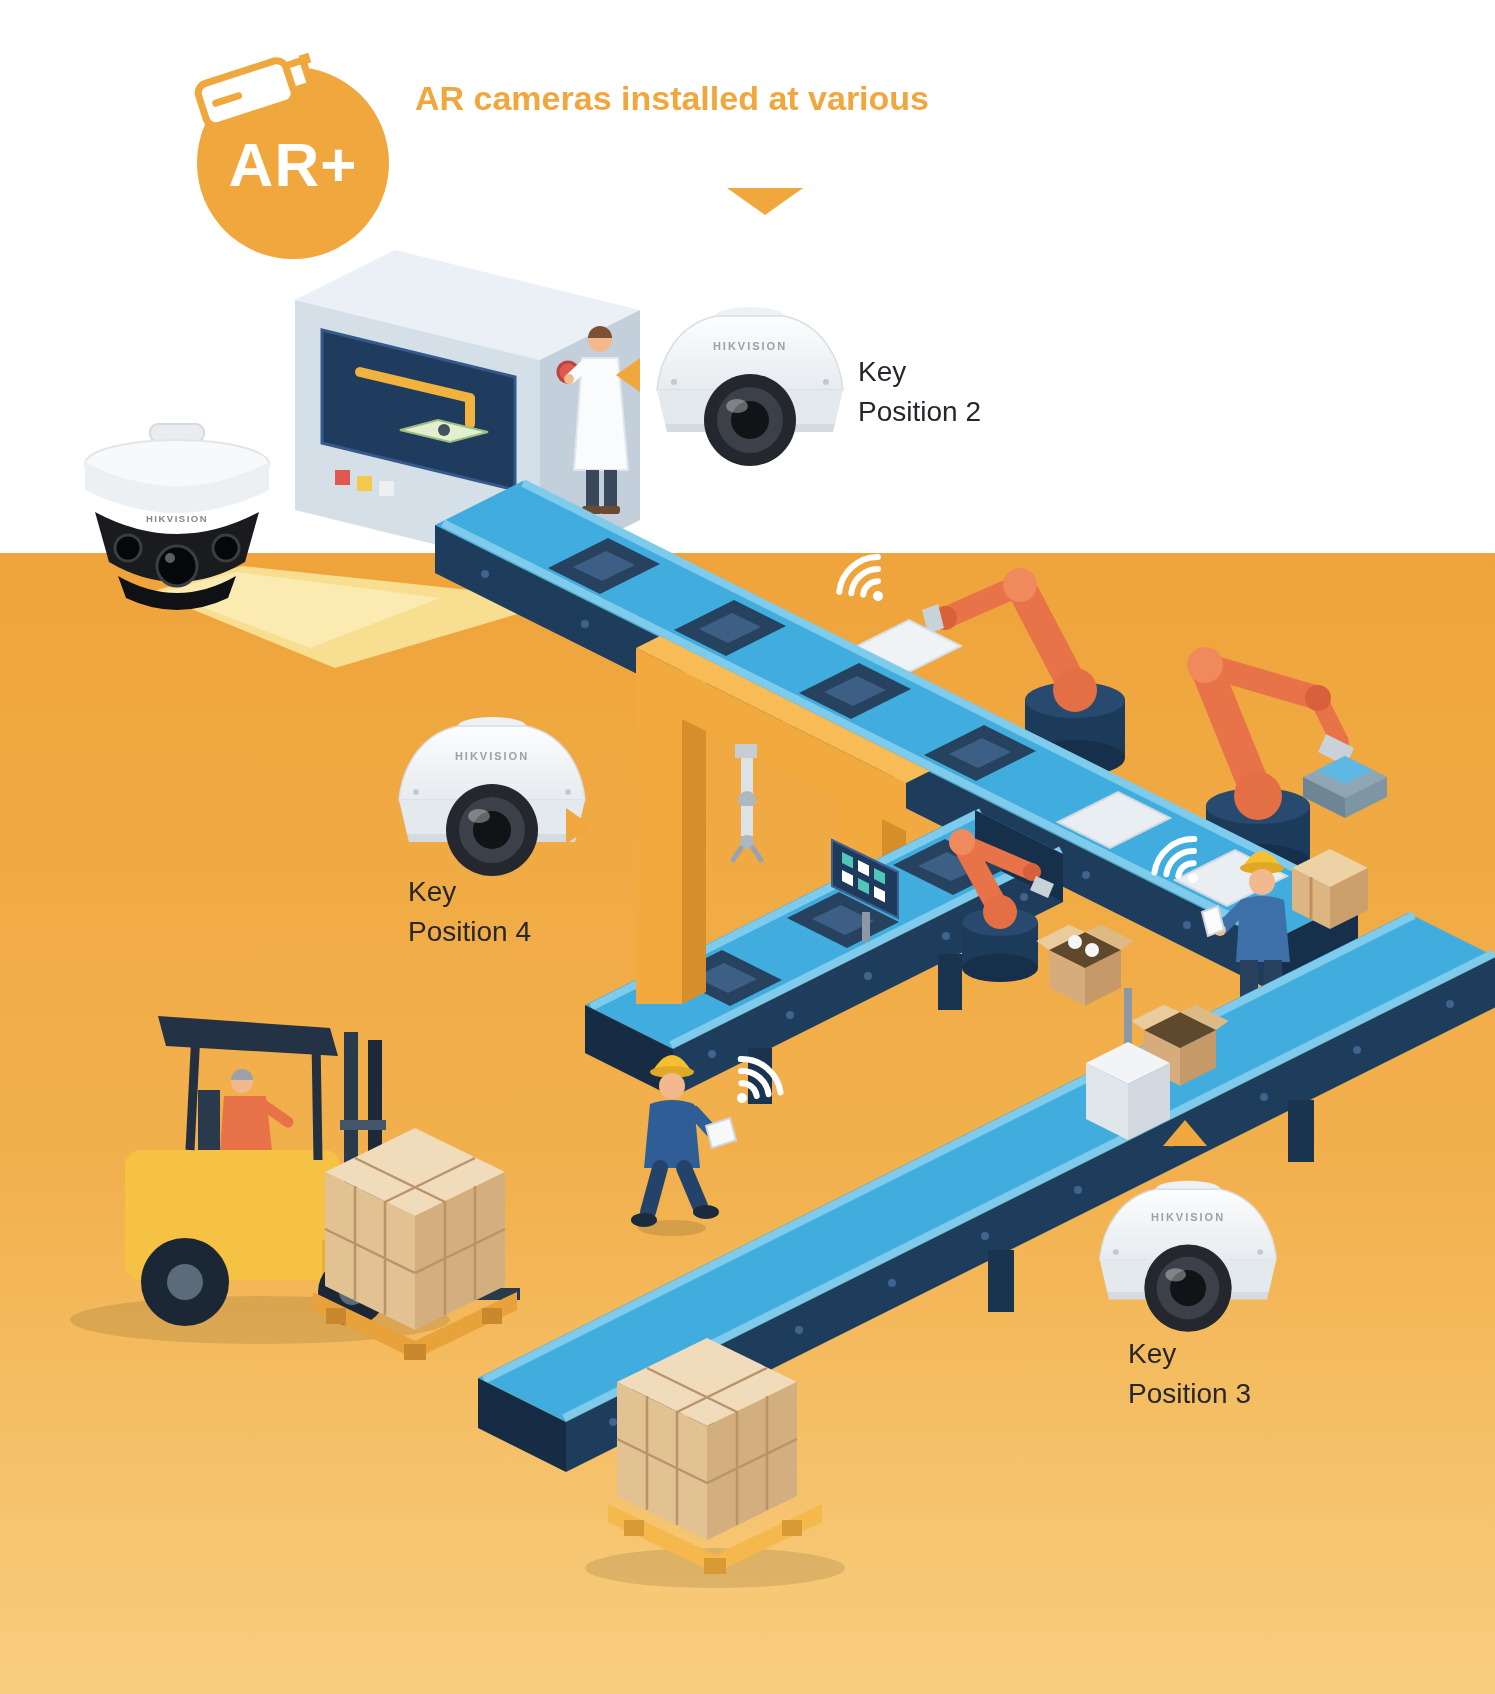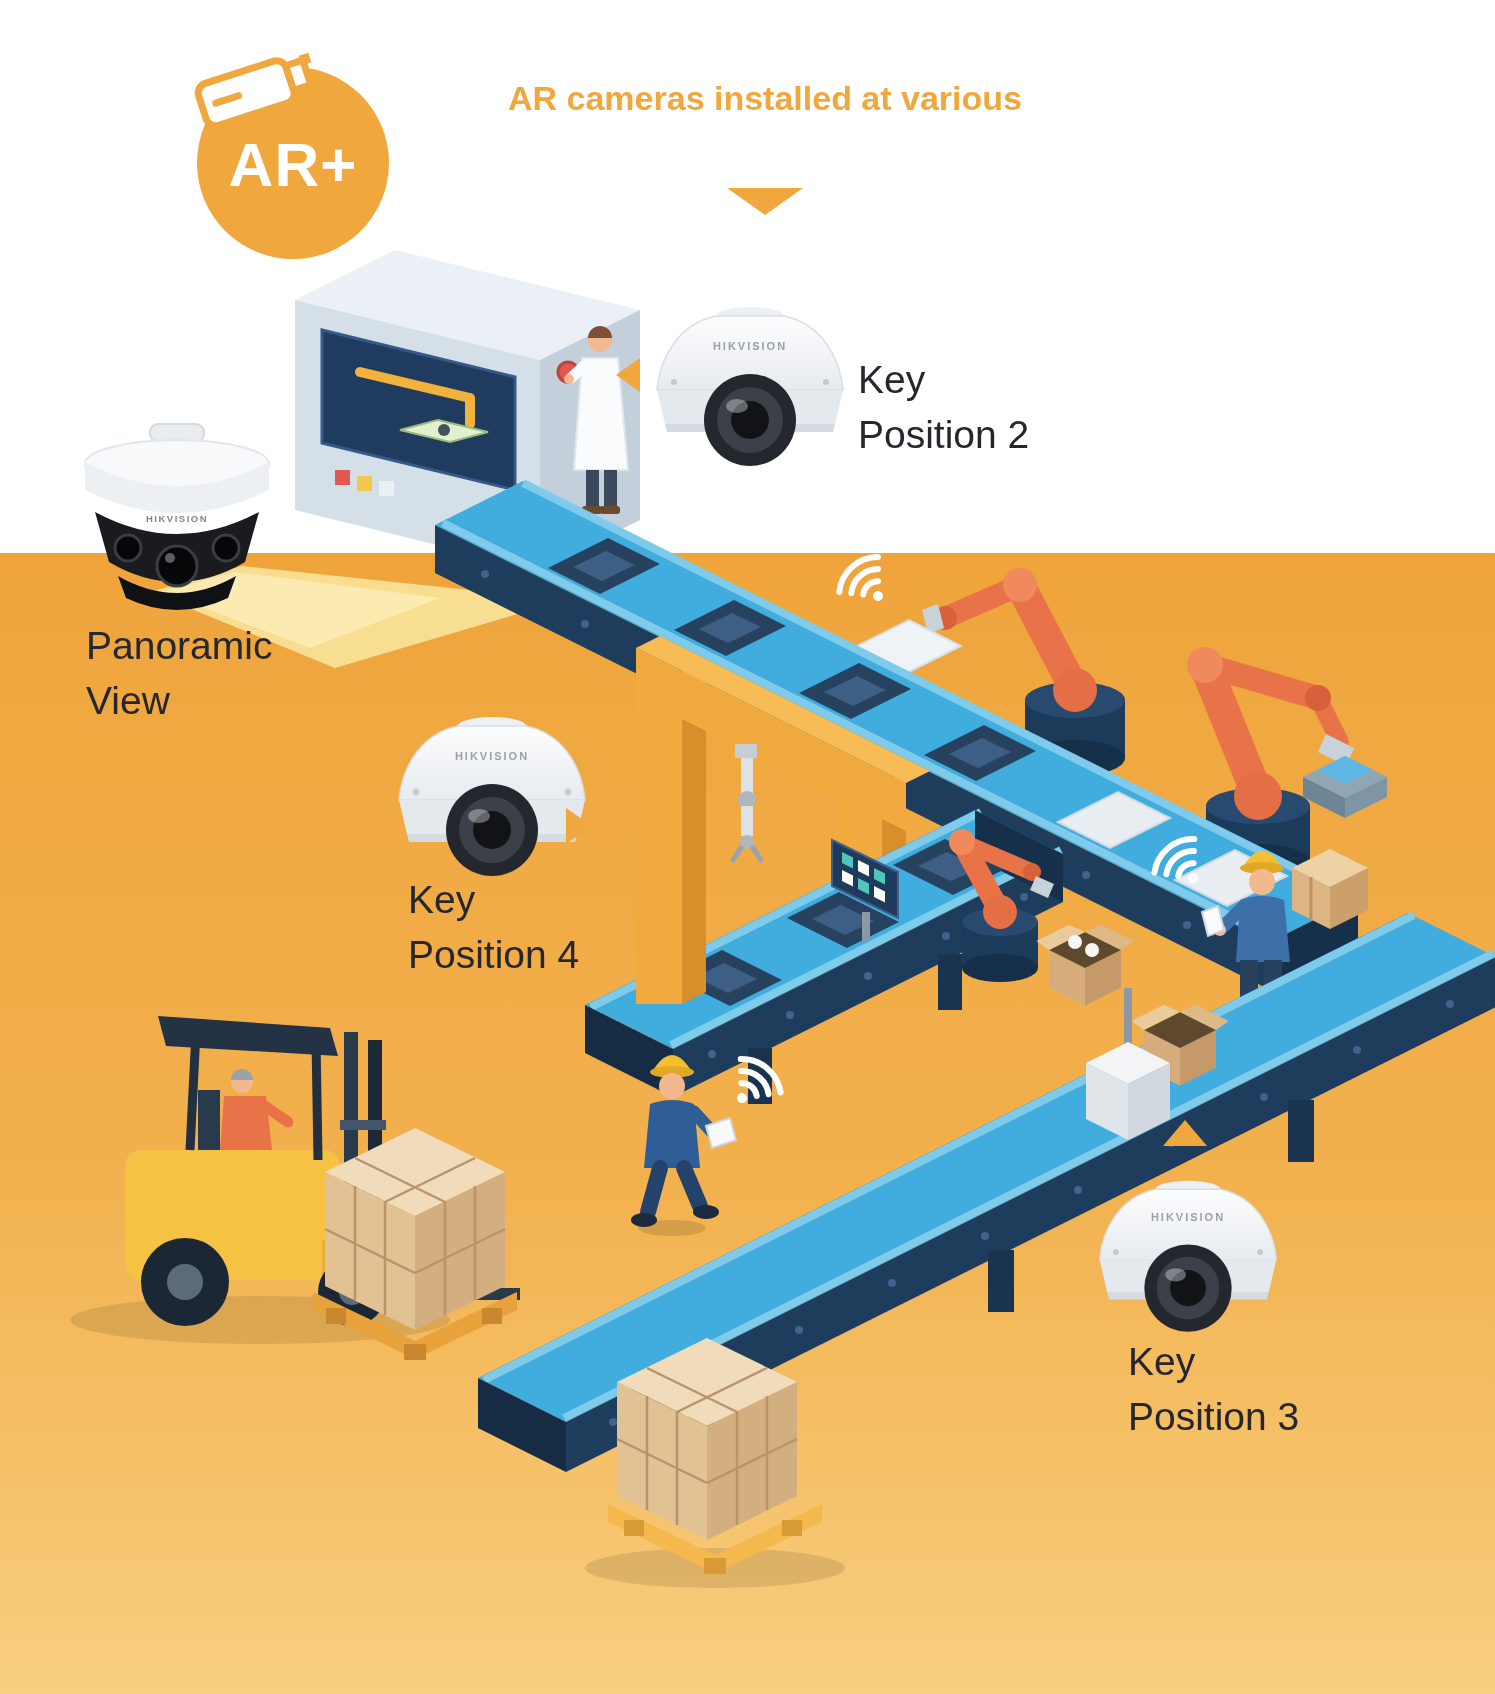--- a/index.html
+++ b/index.html
@@ -1,20 +1,20 @@
 <!DOCTYPE html>
 <html><head>
 <meta charset="utf-8">
 <style>
   html,body{margin:0;padding:0;background:#ffffff;}
   .stage{position:relative;width:1495px;height:1694px;overflow:hidden;
          font-family:"Liberation Sans",sans-serif;}
   .stage svg{position:absolute;left:0;top:0;}
-  .label{position:absolute;color:#26262E;font-size:39px;line-height:1.42;font-weight:500;}
-  .title{position:absolute;left:415px;top:76px;width:700px;text-align:center;
+  .label{position:absolute;color:#26262E;font-size:28px;line-height:1.42;font-weight:500;}
+  .title{position:absolute;left:415px;top:76px;width:700px;
          color:#F0A73D;font-size:34px;font-weight:700;line-height:1.35;}
   .cam-brand{font:700 11px "Liberation Sans",sans-serif;letter-spacing:2px;fill:#99A1A9;}
   .cam-brand-sm{font:700 9.5px "Liberation Sans",sans-serif;letter-spacing:1.5px;fill:#7F878F;}
   .badge-text{font:700 62px "Liberation Sans",sans-serif;fill:#ffffff;letter-spacing:1px;}
 </style>
 </head>
 <body>
 
 <div class="stage">
 
@@ -393,24 +393,20 @@
       <path d="M214,92 L238,92" fill="none"></path>
     </g>
     <rect x="300" y="54" width="10" height="10" fill="#F0A73D" stroke="none" transform="rotate(-18 305 59)"></rect>
   </g>
 </svg>
 
 <div class="title">
   <div>AR cameras installed at various</div>
 </div>
 
-<div class="label" style="left:86px;top:618px;">
-  <div>Panoramic</div>
-  <div>View</div>
-</div>
 
 <div class="label" style="left:858px;top:352px;">
   <div>Key</div>
   <div>Position 2</div>
 </div>
 
 <div class="label" style="left:408px;top:872px;">
   <div>Key</div>
   <div>Position 4</div>
 </div>

